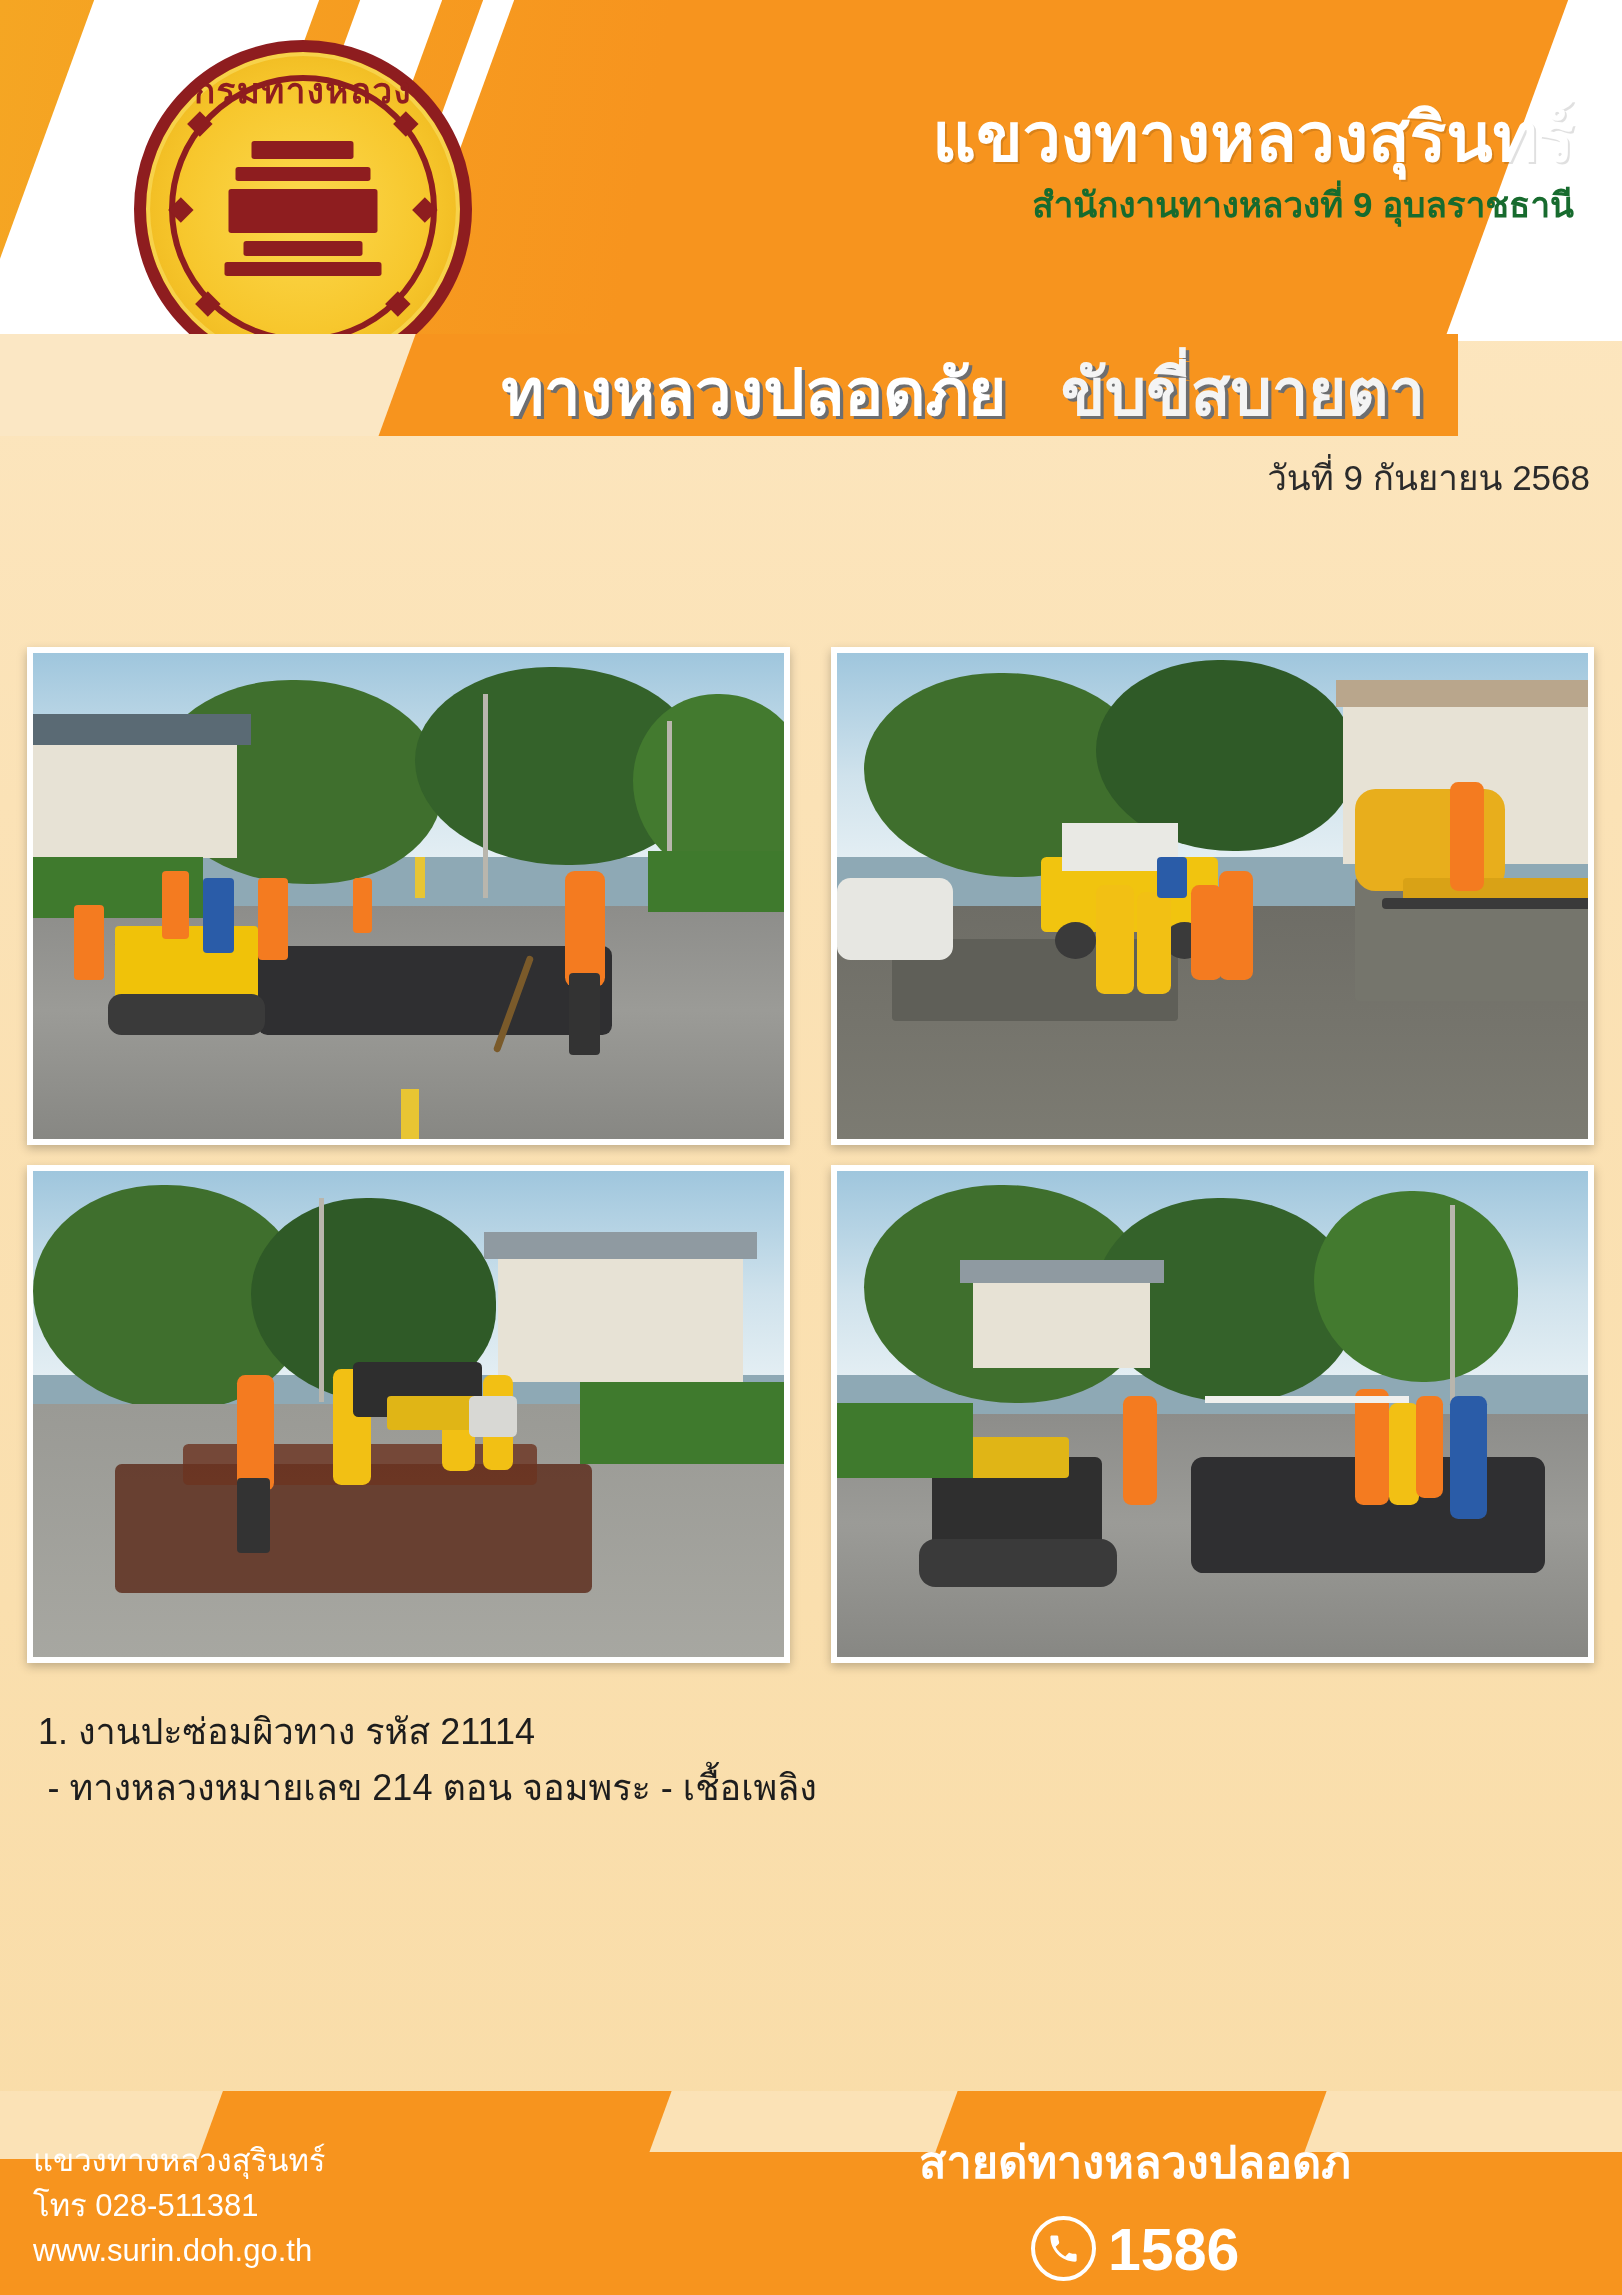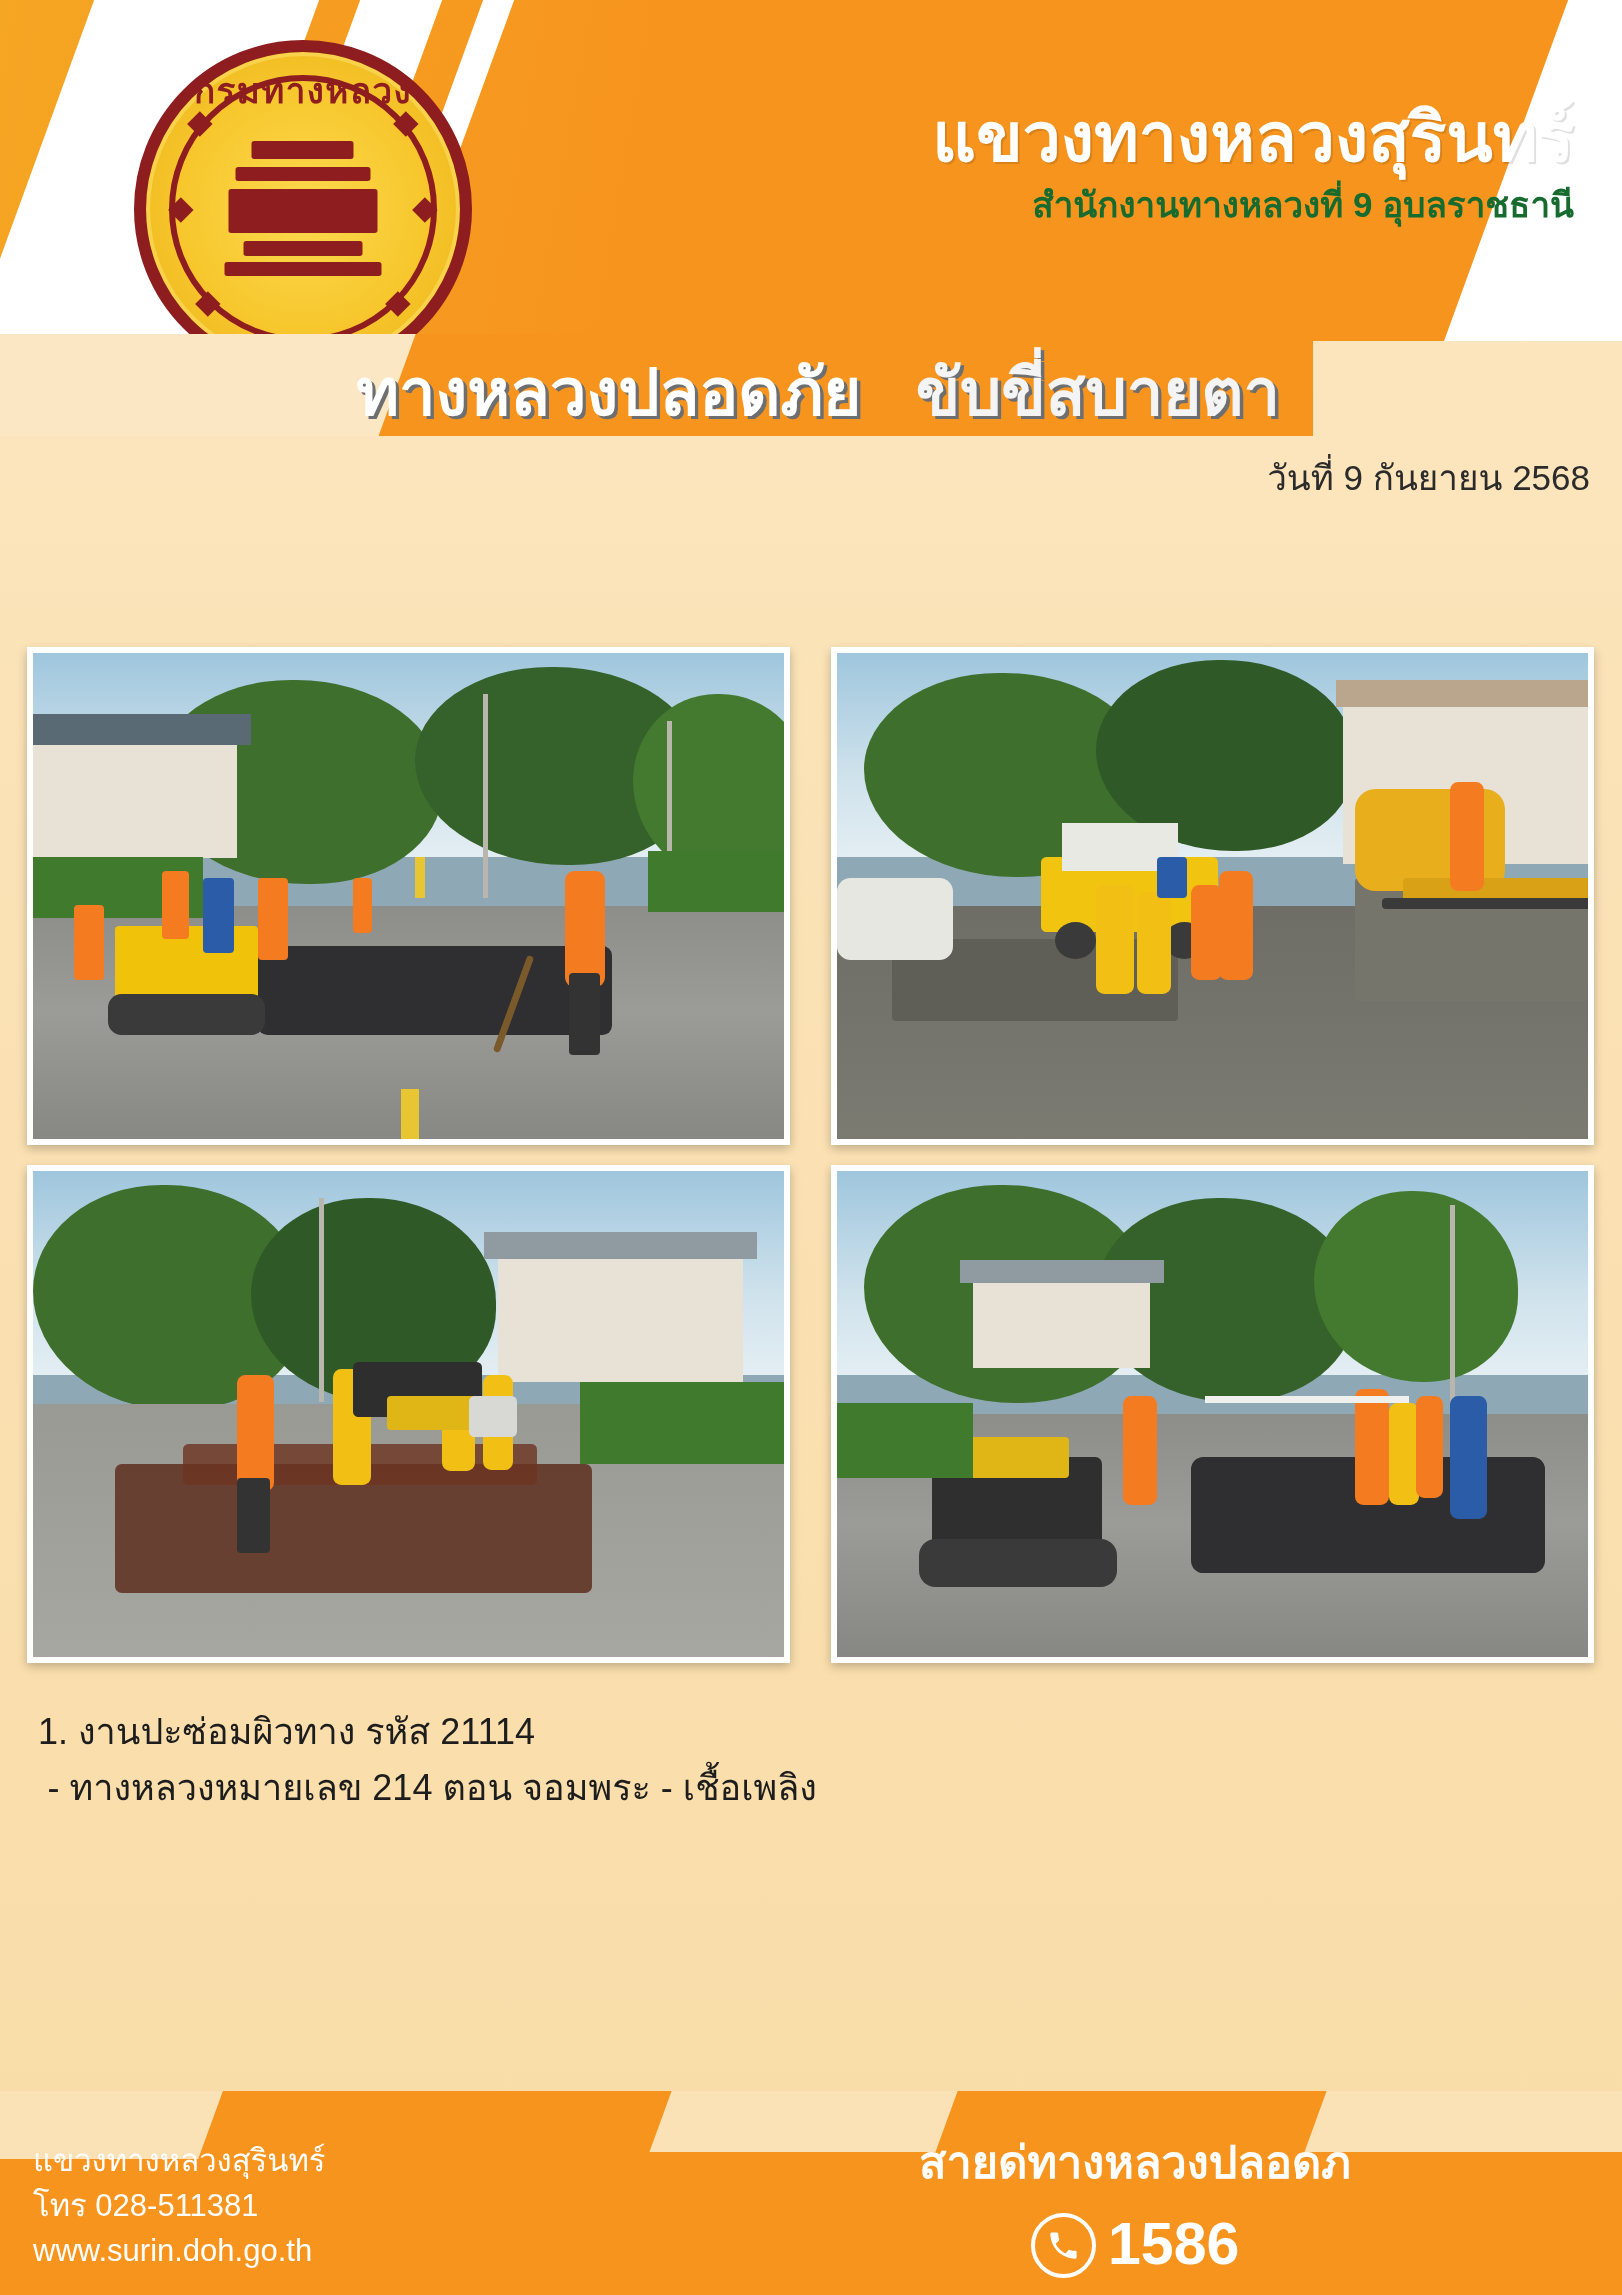--- a/index.html
+++ b/index.html
@@ -88,21 +88,21 @@
   .hdr-title {
     color:#ffffff; font-size:68px; font-weight:bold; line-height:1.05;
     text-shadow: 2px 2px 0 rgba(0,0,0,.12);
   }
   .hdr-sub {
     color:#176b2e; font-size:35px; font-weight:bold; margin-top:4.1px;
   }
 
   
   .slogan-bar {
-    position:absolute; top:334px; left:0; width:1313px; height:102px;
+    position:absolute; top:334px; left:0; width:1458px; height:102px;
     background:#f7941e;
     overflow:hidden;
   }
   .slogan-bar .cut-left {
     position:absolute; top:-13.6px; left:-27px; width:423px; height:136px;
     background:#fbe7c4; transform: skewX(-20deg);
   }
   .slogan-text {
     position:absolute; top:5.5px; right:33px;
     font-size:65px; font-weight:bold; color:#ffffff;
@@ -192,21 +192,21 @@
   }
   .foot-left {
     position:absolute; left:33px; top:48px; color:#ffffff;
     font-size:31px; line-height:1.45;
   }
   .foot-right {
     position:absolute; left:682px; top:35px; width:906px; text-align:center; color:#ffffff;
   }
   .foot-hotline-label { font-size:45px; font-weight:bold; }
   .foot-hotline-row {
-    display:flex; align-items:flex-end; justify-content:center; gap:12.3px; margin-top:12px;
+    display:flex; align-items:flex-start; justify-content:center; gap:12.3px; margin-top:18px;
   }
   .phone-circle {
     width:65px; height:65px; border-radius:50%;
     border:4.8px solid #ffffff; display:flex; align-items:center; justify-content:center;
     font-size:35px; color:#ffffff;
   }
   .foot-hotline-number { font-size:59px; font-weight:bold; }
 </style>
 </head>
 <body>

